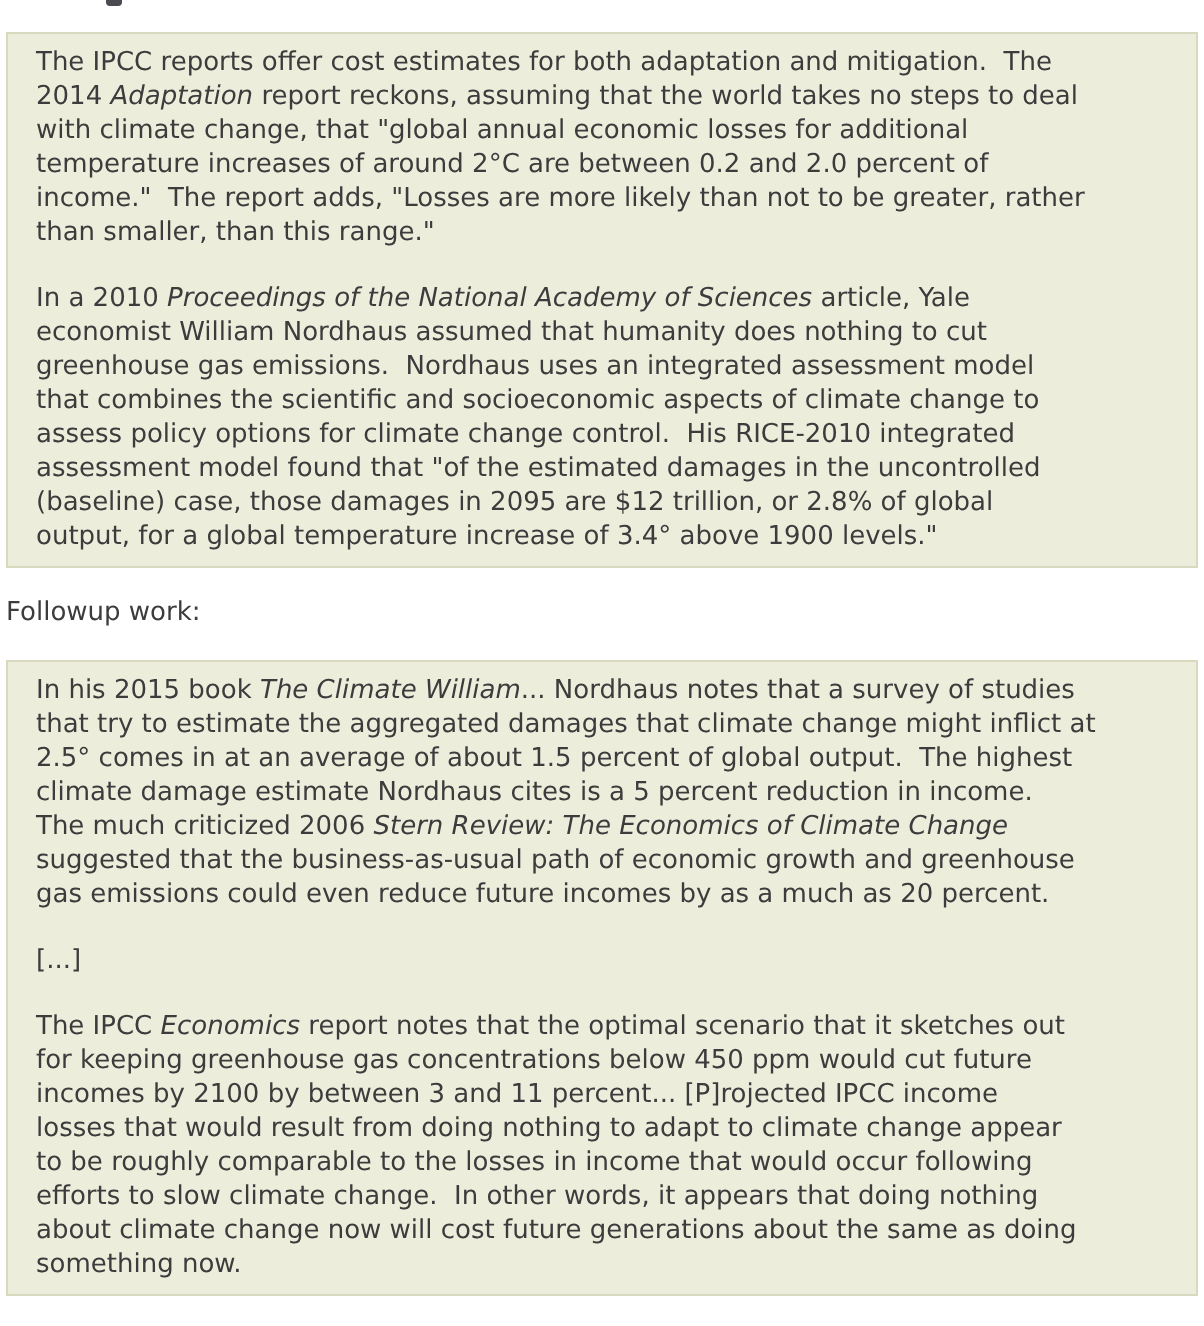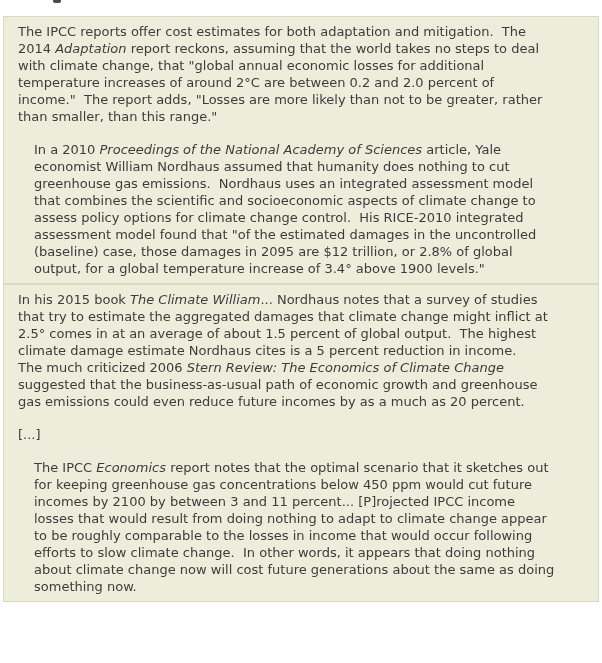--- a/index.html
+++ b/index.html
@@ -38,21 +38,20 @@
     font-size: 13px;
     line-height: 17px;
   }
   .quote p {
     margin: 0 0 16px 0;
     white-space: pre-wrap;
     overflow-wrap: break-word;
   }
   .quote p:last-child {
     margin-bottom: 0;
-    margin-left: 16px;
   }
   .quote em {
   }
   .followup {
     margin: 14px 0 15px 0;
     font-size: 13px;
     line-height: 17px;
     white-space: pre-wrap;
   }
 </style>
@@ -73,20 +72,21 @@
     <p><span>In a 2010 </span><em>Proceedings of the National Academy of Sciences</em><span> article, Yale
 economist William Nordhaus assumed that humanity does nothing to cut
 greenhouse gas emissions.  Nordhaus uses an integrated assessment model
 that combines the scientific and socioeconomic aspects of climate change to
 assess policy options for climate change control.  His RICE-2010 integrated
 assessment model found that "of the estimated damages in the uncontrolled
 (baseline) case, those damages in 2095 are $12 trillion, or 2.8% of global
 output, for a global temperature increase of 3.4° above 1900 levels."</span></p>
   </div>
 
+  <p class="followup">Followup work:</p>
 
   <div class="quote">
     <p><span>In his 2015 book </span><em>The Climate William</em><span>... Nordhaus notes that a survey of studies
 that try to estimate the aggregated damages that climate change might inflict at
 2.5° comes in at an average of about 1.5 percent of global output.  The highest
 climate damage estimate Nordhaus cites is a 5 percent reduction in income.
 The much criticized 2006 </span><em>Stern Review: The Economics of Climate Change</em><span>
 suggested that the business-as-usual path of economic growth and greenhouse
 gas emissions could even reduce future incomes by as a much as 20 percent.</span></p>
     <p><span>[...]</span></p>

